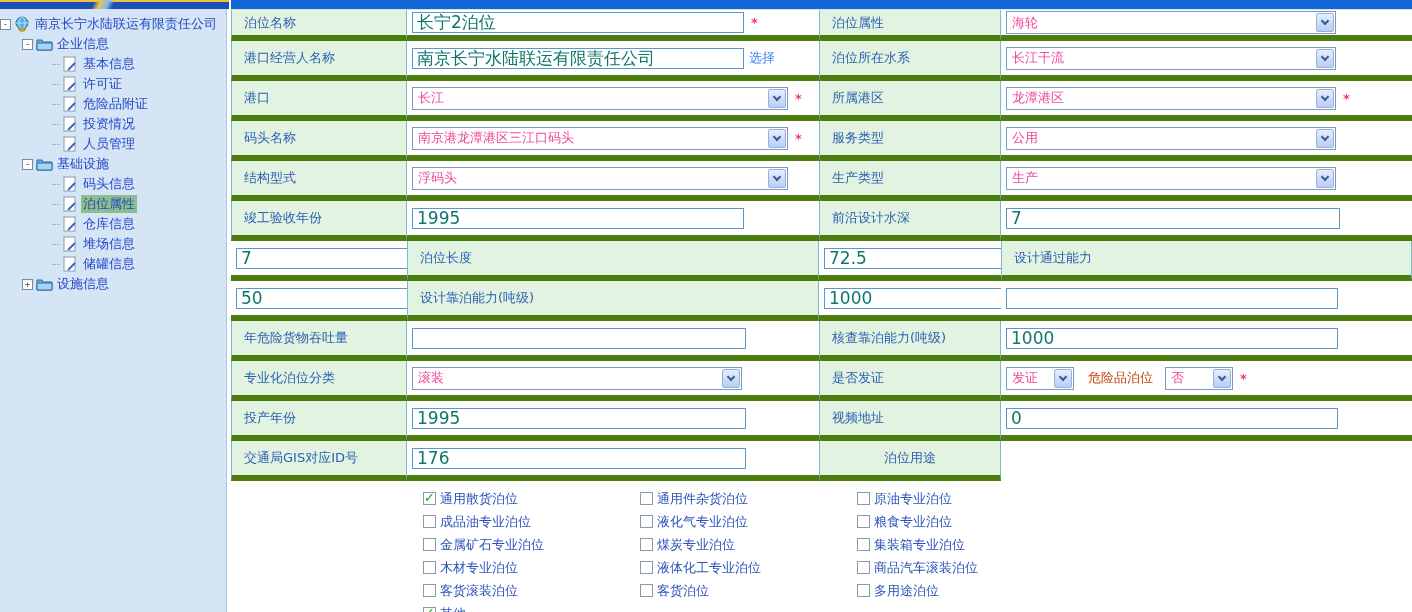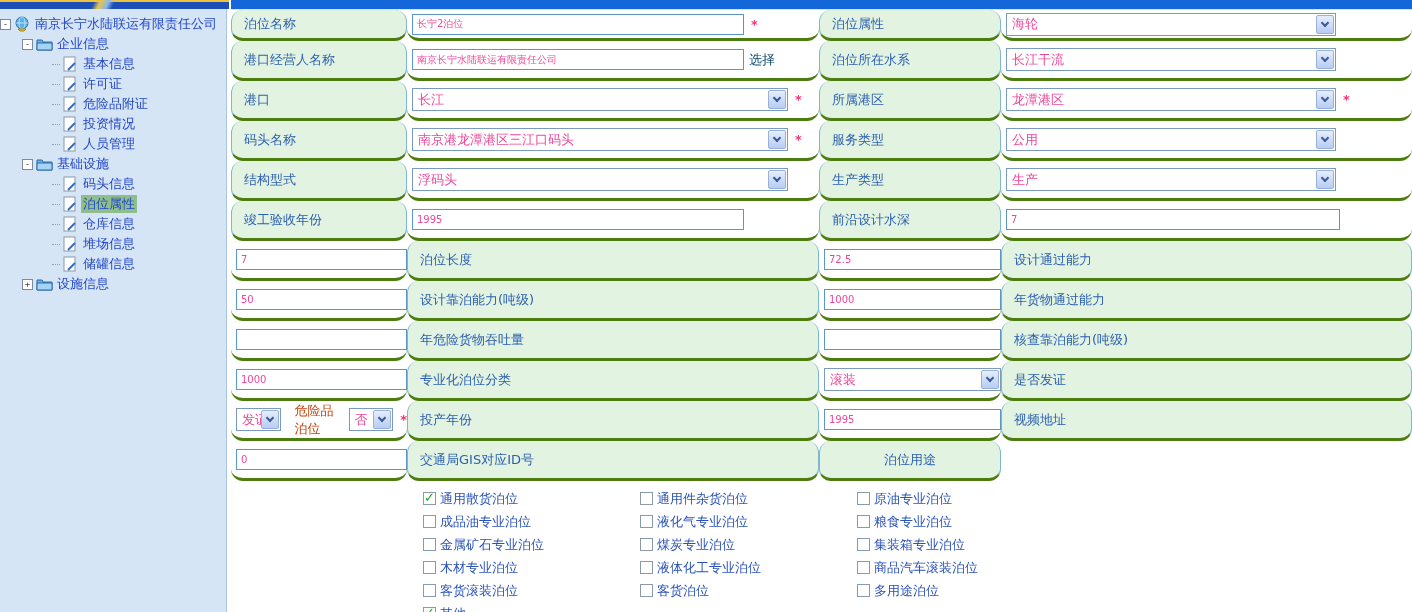--- a/index.html
+++ b/index.html
@@ -25,30 +25,30 @@
   .exp { width:11px; height:11px; background:#fff; border:1px solid #7a8aa0;
     font-size:9px; line-height:9px; text-align:center; color:#444; margin-right:3px;
     flex:0 0 11px; font-family:"DejaVu Sans Mono",monospace; }
   .dotline { width:8px; border-top:1px dotted #8fa2b8; margin-right:2px; }
   .ticon { width:17px; height:16px; margin-right:2px; flex:0 0 17px; }
 
   
   .main { position:absolute; top:9px; left:231px; right:0; bottom:0; background:#fff; }
   .form-grid { display:grid; grid-template-columns:176px 412px 182px 1fr;
     grid-template-rows:31px repeat(11,40px) auto; border-top:1px solid #cfe4ec; }
-  .cell { border-bottom:3px solid #4d7c0f; display:flex; align-items:center;border-radius:12px; }
+  .cell { border-bottom:6px solid #4d7c0f; display:flex; align-items:center; }
   .label-cell { background:#e3f3e2; color:#2b5fb0; padding-left:12px;
     border-left:1px solid #7fb8ca; border-right:1px solid #7fb8ca; }
   .value-cell { background:#fff; padding-left:5px; }
   .usage-label { justify-content:center; padding-left:0; align-items:center; }
   .ti { width:332px; height:21px; border:1px solid #5a96c8; padding:1px 4px;
-    font-family:inherit; font-size:10px; color:#ec4899; background:#fff; }
+    font-family:inherit; font-size:17px; color:#0f766e; background:#fff; }
   .ti.r { width:334px; }
   .req { color:#f2357a; font-weight:bold; margin-left:7px; font-size:13px; }
-  .choose-link { color:#0c4a6e; margin-left:5px; cursor:pointer; }
+  .choose-link { color:#3b82f6; margin-left:5px; cursor:pointer; }
 
   
   .sel { position:relative; width:376px; height:23px; border:1px solid #7a9ac0;
     background:#fff; display:flex; align-items:center; }
   .sel.r { width:330px; }
   .sel.small { width:68px; }
   .sel-text { padding-left:5px; color:#ec4899; flex:1; overflow:hidden; white-space:nowrap; }
   .sel-btn { position:absolute; right:1px; top:1px; width:18px; height:19px;
     background:linear-gradient(#e6eefc,#b7cdf4); border:1px solid #9ab0d8; border-radius:2px;
     display:flex; align-items:center; justify-content:center; }
@@ -349,23 +349,20 @@
   <div class="cell value-cell">
     <input class="ti" value="50" style="">
   </div>
   <div class="cell label-cell">
         <span>设计靠泊能力(吨级)</span>
       </div>
   <div class="cell value-cell">
     <input class="ti r" value="1000" style="">
   </div>
 
-  <div class="cell label-cell">
-        <span>年货物通过能力</span>
-      </div>
   <div class="cell value-cell">
     <input class="ti" value="" style="">
   </div>
   <div class="cell label-cell">
         <span>年危险货物吞吐量</span>
       </div>
   <div class="cell value-cell">
     <input class="ti r" value="" style="">
   </div>
 
@@ -415,20 +412,23 @@
 
   <div class="cell label-cell">
         <span>视频地址</span>
       </div>
   <div class="cell value-cell">
     <input class="ti" value="0" style="">
   </div>
   <div class="cell label-cell">
         <span>交通局GIS对应ID号</span>
       </div>
+  <div class="cell value-cell">
+    <input class="ti r" value="176" style="">
+  </div>
 
   <div class="cell label-cell usage-label">
         <span>泊位用途</span>
       </div>
   <div class="usage-cell">
 
     <div class="usage-col">
       <div class="cb-item">
         <span class="cb">
               <b class="mark">✓</b>

